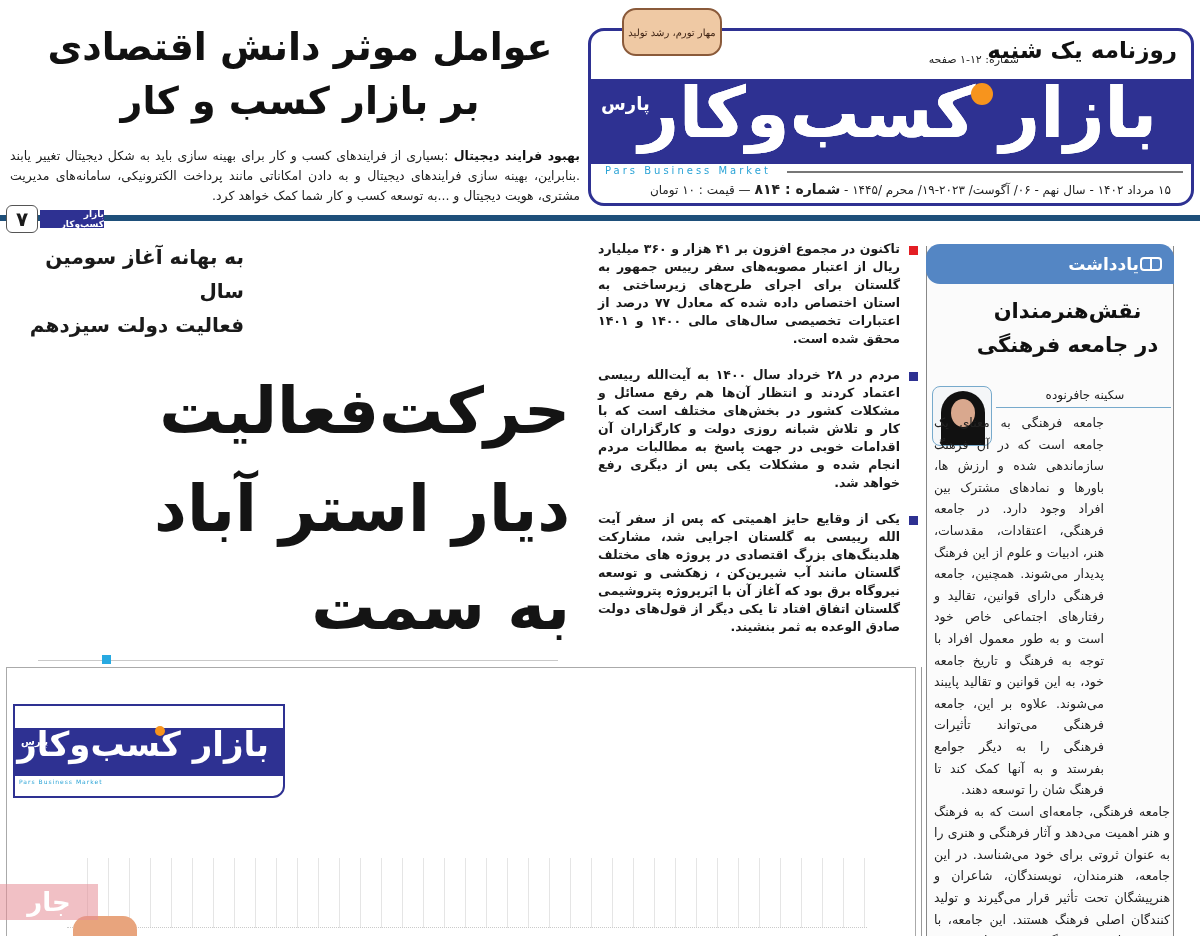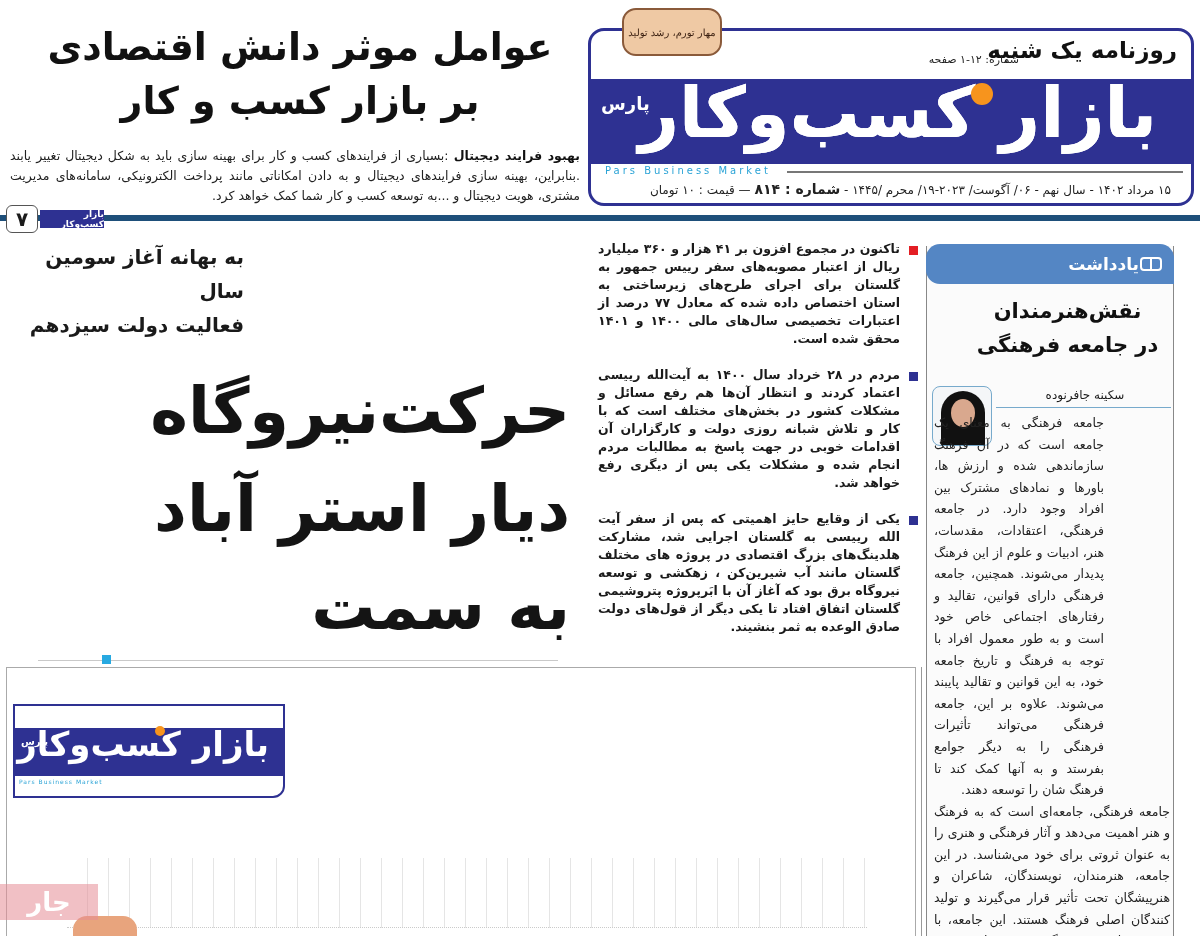--- a/index.html
+++ b/index.html
@@ -186,21 +186,21 @@
     <span class="bullet-mark" style="background:#2e3192"></span>
     <span>یکی از وقایع حایز اهمیتی که پس از سفر آیت الله رییسی به گلستان اجرایی شد، مشارکت هلدینگ‌های بزرگ اقتصادی در پروژه های مختلف گلستان مانند آب شیرین‌کن ، زهکشی و توسعه نیروگاه برق بود که آغاز آن با ابَرپروژه پتروشیمی گلستان اتفاق افتاد تا یکی دیگر از قول‌های دولت صادق الوعده به ثمر بنشیند.</span>
   </div>
 </div>
 
 <div class="kicker">
   <div>به بهانه آغاز سومین سال</div>
   <div>فعالیت دولت سیزدهم</div>
 </div>
 <div class="main-headline">
-  <div>حرکت‌نیروگاه</div>
+  <div>حرکت‌فعالیت</div>
   <div>دیار استر آباد</div>
   <div>به سمت گلستان‌شدن</div>
 </div>
 <div class="sep"></div>
 <div class="sep-dot"></div>
 
 <div class="photo">
   <div class="photo-logo">
     <div class="band"></div>
     <div class="txt">بازار کسب‌وکار</div>

